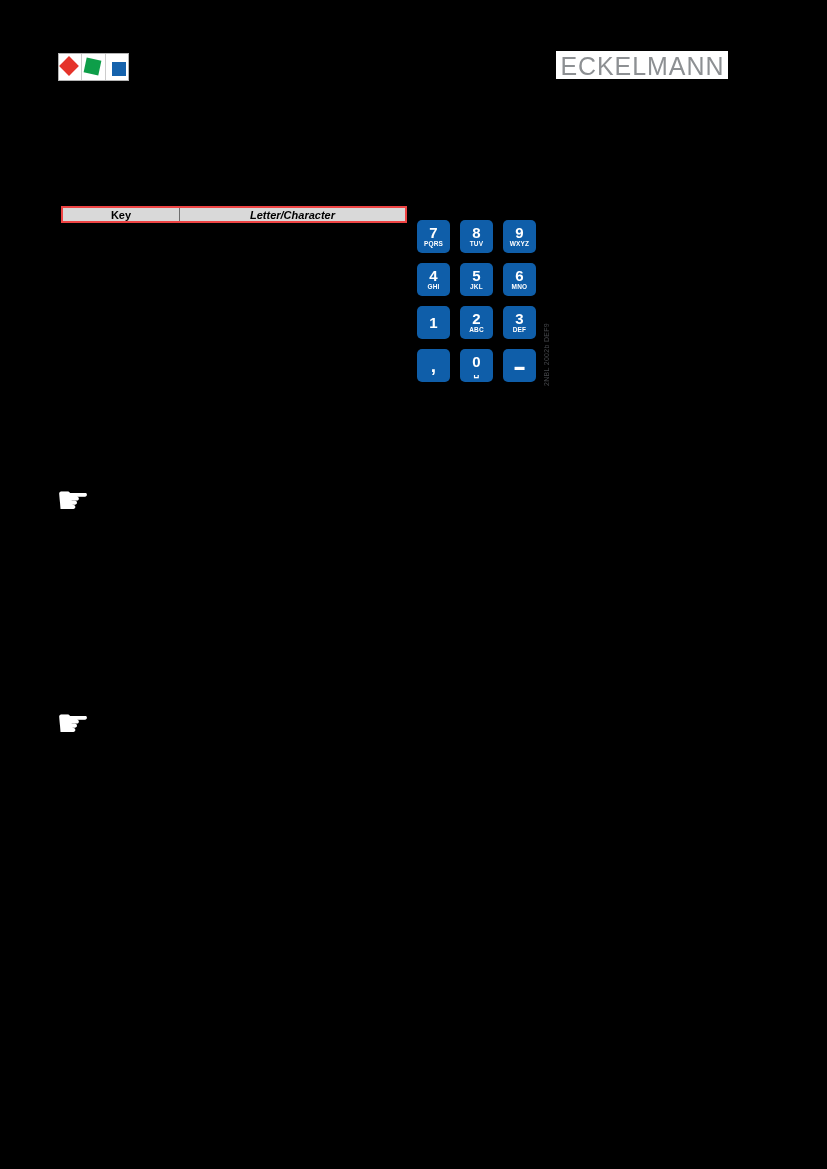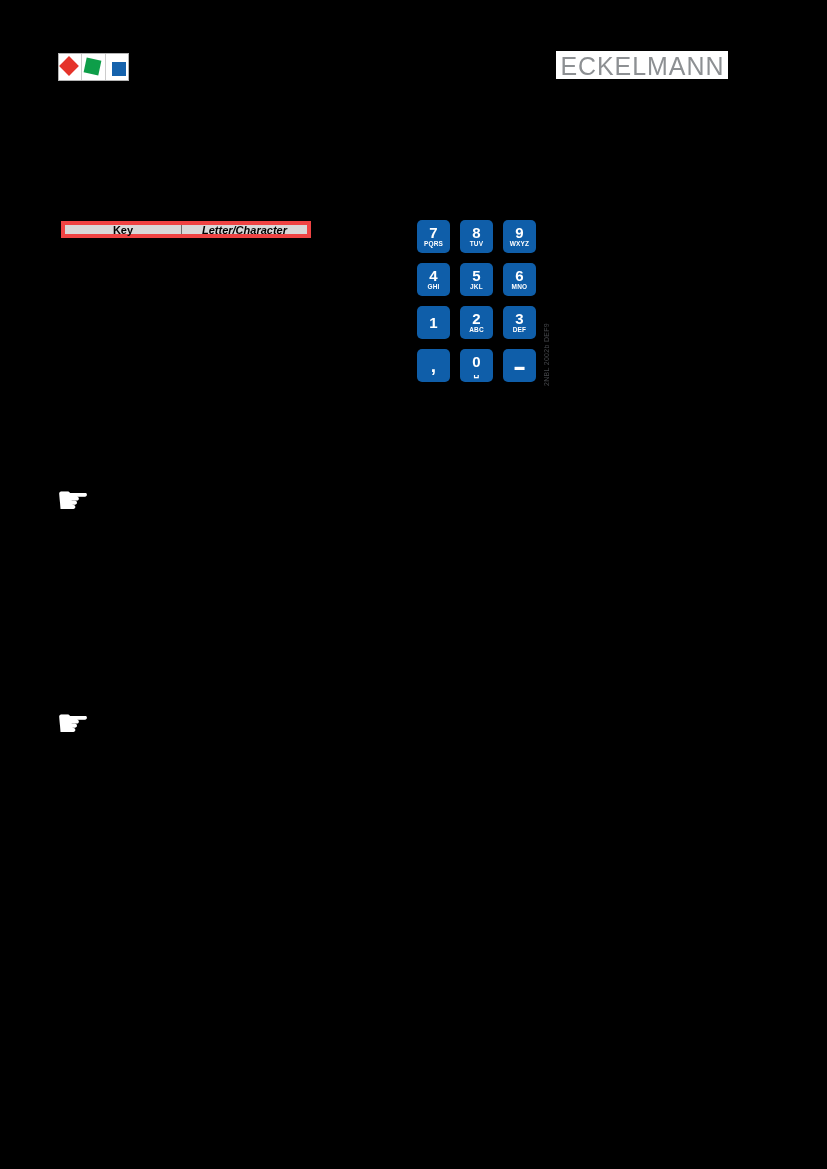--- a/index.html
+++ b/index.html
@@ -48,24 +48,24 @@
     font-size: 26px;
     font-weight: 400;
     letter-spacing: 1px;
     transform: scaleY(1.02) scaleX(0.96);
     white-space: nowrap;
     line-height: 26px;
   }
 
   
   .tbl-header {
-    left: 61px; top: 221px; width: 250px; height: 17px;
+    left: 61px; top: 206px; width: 346px; height: 17px;
     display: flex;
     background: #d9d9d9;
-    border: 4px solid #ef4444;
+    border: 2px solid #ef4444;
     box-sizing: border-box;
   }
   .tbl-cell {
     display: flex; align-items: center; justify-content: center;
     color: #000000;
     font-size: 11px;
     font-weight: bold;
     box-sizing: border-box;
   }
   .tbl-cell.c1 { width: 117px; border-right: 1px solid #6e6e6e; }

